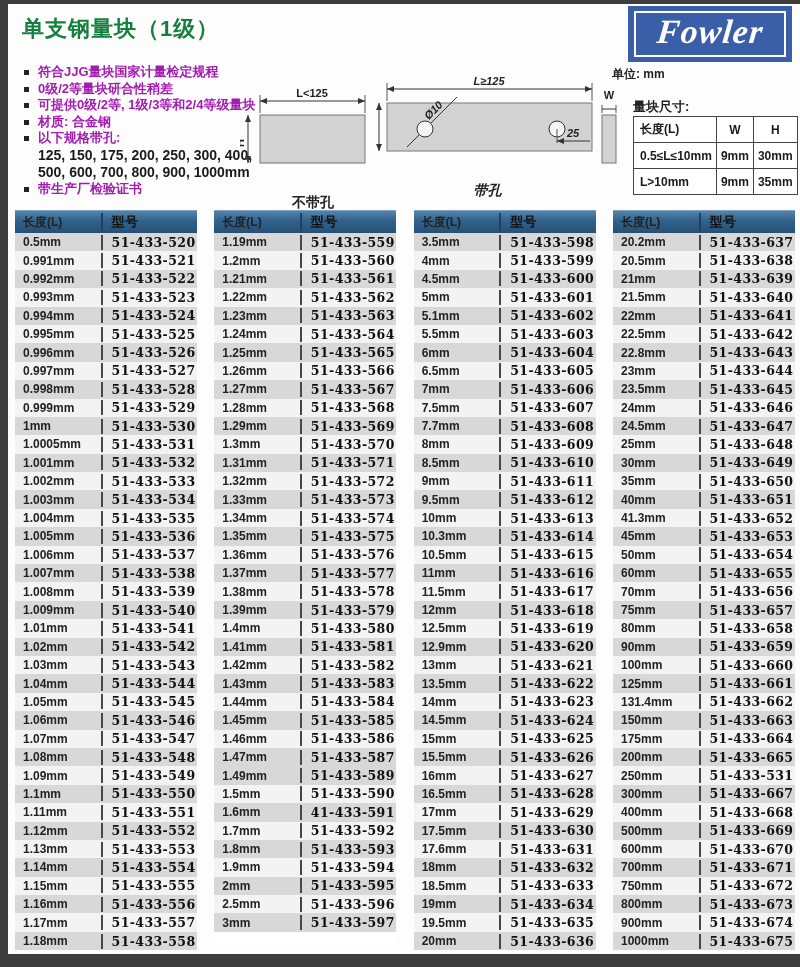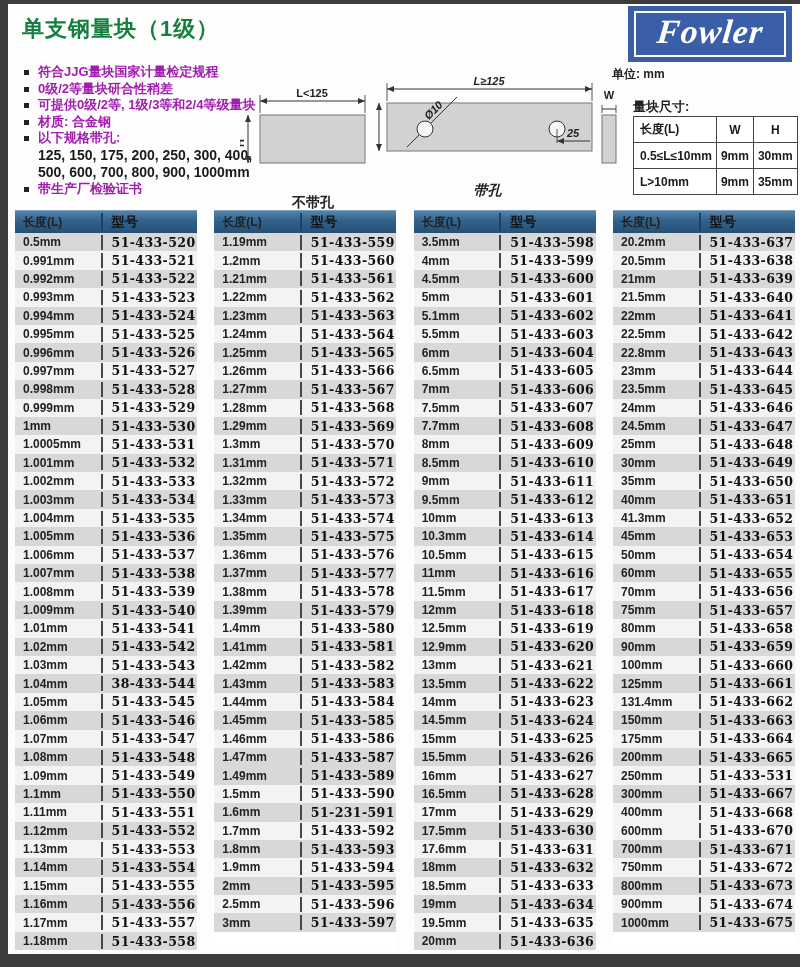--- a/index.html
+++ b/index.html
@@ -296,21 +296,21 @@
         <div class="grow odd">
           <div class="cell len">1.02mm</div>
           <div class="cell model">51-433-542</div>
         </div>
         <div class="grow even">
           <div class="cell len">1.03mm</div>
           <div class="cell model">51-433-543</div>
         </div>
         <div class="grow odd">
           <div class="cell len">1.04mm</div>
-          <div class="cell model">38-433-544</div>
+          <div class="cell model">51-433-544</div>
         </div>
         <div class="grow even">
           <div class="cell len">1.05mm</div>
           <div class="cell model">51-433-545</div>
         </div>
         <div class="grow odd">
           <div class="cell len">1.06mm</div>
           <div class="cell model">51-433-546</div>
         </div>
         <div class="grow even">
@@ -486,21 +486,21 @@
         <div class="grow odd">
           <div class="cell len">1.49mm</div>
           <div class="cell model">51-433-589</div>
         </div>
         <div class="grow even">
           <div class="cell len">1.5mm</div>
           <div class="cell model">51-433-590</div>
         </div>
         <div class="grow odd">
           <div class="cell len">1.6mm</div>
-          <div class="cell model">51-231-591</div>
+          <div class="cell model">41-433-591</div>
         </div>
         <div class="grow even">
           <div class="cell len">1.7mm</div>
           <div class="cell model">51-433-592</div>
         </div>
         <div class="grow odd">
           <div class="cell len">1.8mm</div>
           <div class="cell model">51-433-593</div>
         </div>
         <div class="grow even">
@@ -808,20 +808,24 @@
           <div class="cell model">51-433-531</div>
         </div>
         <div class="grow odd">
           <div class="cell len">300mm</div>
           <div class="cell model">51-433-667</div>
         </div>
         <div class="grow even">
           <div class="cell len">400mm</div>
           <div class="cell model">51-433-668</div>
         </div>
+        <div class="grow odd">
+          <div class="cell len">500mm</div>
+          <div class="cell model">51-433-669</div>
+        </div>
         <div class="grow even">
           <div class="cell len">600mm</div>
           <div class="cell model">51-433-670</div>
         </div>
         <div class="grow odd">
           <div class="cell len">700mm</div>
           <div class="cell model">51-433-671</div>
         </div>
         <div class="grow even">
           <div class="cell len">750mm</div>

